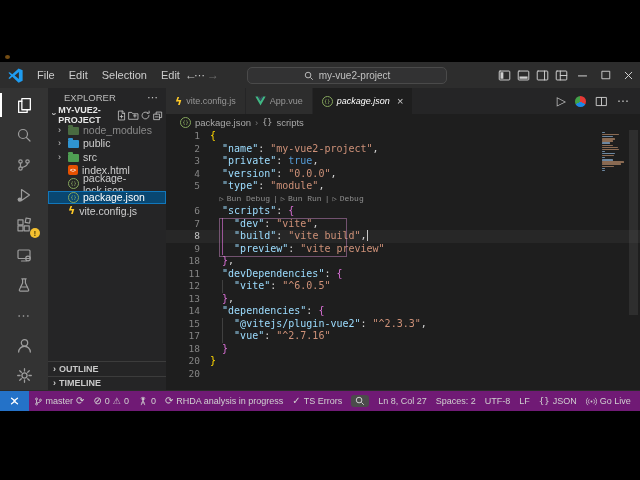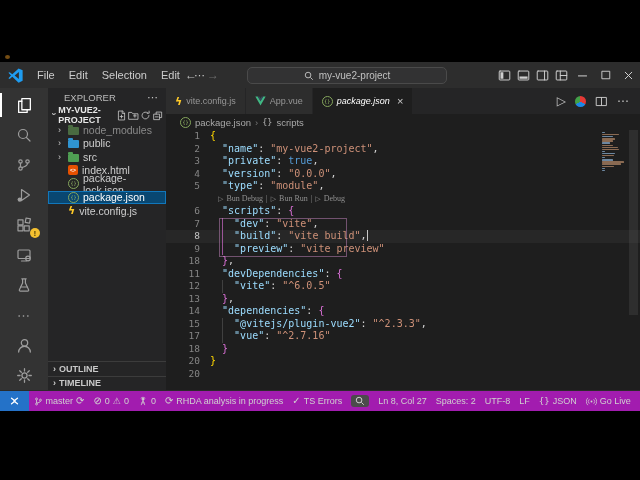--- a/index.html
+++ b/index.html
@@ -77,31 +77,31 @@
   .row{display:flex;height:12.5px;position:relative;}
   .row .num{width:34px;flex:none;text-align:right;color:#858585;font-size:9.5px;padding-right:0;}
   .row.current{background:rgba(255,255,255,0.045);}
   .row.current .num{color:#c6c6c6;}
   .row .txt{white-space:pre;padding-left:10px;position:relative;color:#d4d4d4;}
   .tok-p{color:#d4d4d4}.tok-k{color:#9cdcfe}.tok-s{color:#ce9178}.tok-kw{color:#569cd6}
   .tok-b1{color:#ffd700}.tok-b2{color:#da70d6}
   .guide{position:absolute;top:0;bottom:0;width:1px;background:#404040;left:calc(10px + 2ch);}
   .guide.mg{background:rgba(218,112,214,0.65);}
   .cursor{display:inline-block;width:1.2px;height:11px;background:#c8c8c8;margin-bottom:-2px;}
-  .codelens-row .cl{padding-left:calc(10px + 2ch);font-family:Liberation Serif, serif;
+  .codelens-row .cl{padding-left:calc(10px + 2ch);font-family:Liberation Mono, monospace;
         font-size:8px;color:#8f8f8f;display:flex;align-items:center;gap:3px;white-space:nowrap;}
   .cl .pl{font-size:7px;}
   .range-box{position:absolute;border:1px solid rgba(197,134,192,0.5);pointer-events:none;
         left:calc(44px + 2ch - 3px);}
   .minimap{position:absolute;top:2px;right:14px;width:24px;}
   .mm-bar{height:1.3px;margin-bottom:0.8px;border-radius:0.5px;}
   .vscroll{position:absolute;top:0;right:0;bottom:0;width:14px;}
   .vscroll .thumb{position:absolute;top:0;right:2px;width:9px;height:185px;background:rgba(121,121,121,0.18);}
   
-  .statusbar{height:20px;background:#a21caf;border-top:1px solid #2b2b2b;display:flex;
+  .statusbar{height:20px;background:#701a75;border-top:1px solid #2b2b2b;display:flex;
              align-items:center;font-size:9px;color:#d0d0d0;flex:none;}
   .sb-left,.sb-right{display:flex;align-items:center;height:100%;}
   .sb-right{margin-left:auto;}
   .sb-item{display:flex;align-items:center;gap:3px;padding:0 4.5px;height:100%;white-space:nowrap;}
   .sb-item.remote{background:#2472c8;color:#fff;padding:0 8px;}
   .boxwrap{background:#4b4b4b;border-radius:3px;padding:1px 4px;display:flex;align-items:center;}
   
   .icw{display:inline-flex;align-items:center;justify-content:center;line-height:1;}
   .glyph{font-size:10px;line-height:1;}
   .folder{width:11px;height:8px;border-radius:1px;background:var(--fc);position:relative;

